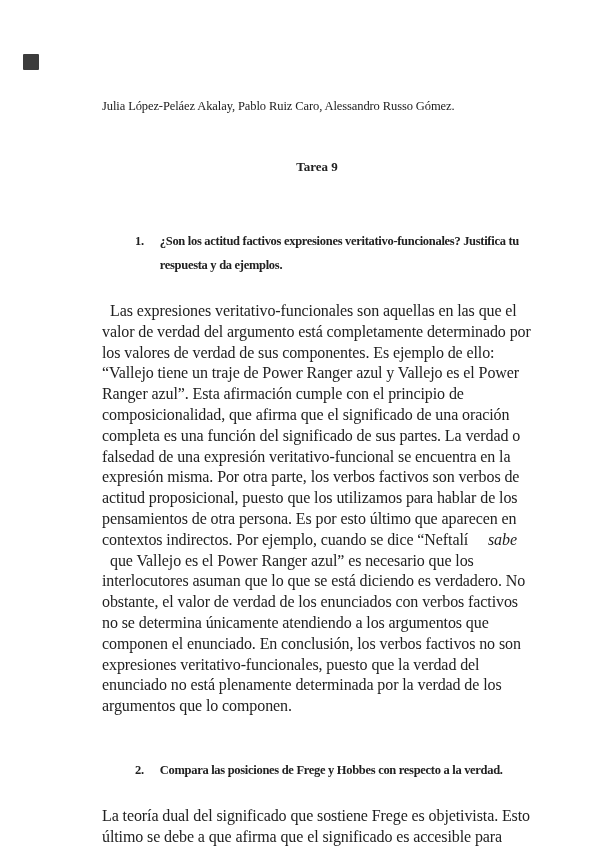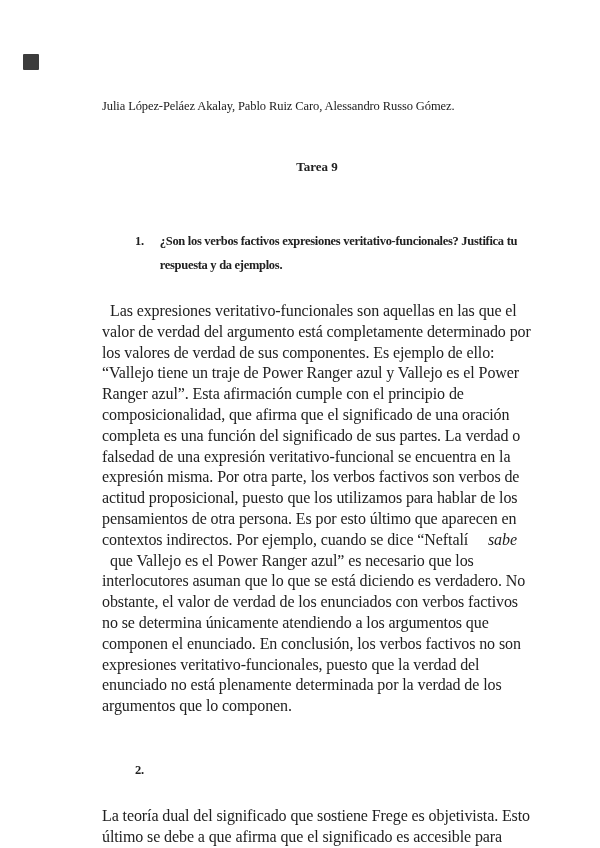--- a/index.html
+++ b/index.html
@@ -78,25 +78,26 @@
   <div class="scan-mark"></div>
 
   <div class="content">
 
     <div class="authors">Julia López-Peláez Akalay, Pablo Ruiz Caro, Alessandro Russo Gómez.</div>
 
     <div class="doc-title">Tarea 9</div>
 
     <div class="question-heading first">
       <span class="q-num">1.</span>
-      <span class="q-text">¿Son los verbos factivos expresiones veritativo-funcionales? Justifica tu respuesta y da ejemplos.</span>
+      <span class="q-text">¿Son los actitud factivos expresiones veritativo-funcionales? Justifica tu respuesta y da ejemplos.</span>
     </div>
 
     <div class="answer"><span>Las expresiones veritativo-funcionales son aquellas en las que el valor de verdad del argumento está completamente determinado por los valores de verdad de sus componentes. Es ejemplo de ello: “Vallejo tiene un traje de Power Ranger azul y Vallejo es el Power Ranger azul”. Esta afirmación cumple con el principio de composicionalidad, que afirma que el significado de una oración completa es una función del significado de sus partes. La verdad o falsedad de una expresión veritativo-funcional se encuentra en la expresión misma. Por otra parte, los verbos factivos son verbos de actitud proposicional, puesto que los utilizamos para hablar de los pensamientos de otra persona. Es por esto último que aparecen en contextos indirectos. Por ejemplo, cuando se dice “Neftalí </span><span class="italic-word">sabe</span><span> que Vallejo es el Power Ranger azul” es necesario que los interlocutores asuman que lo que se está diciendo es verdadero. No obstante, el valor de verdad de los enunciados con verbos factivos no se determina únicamente atendiendo a los argumentos que componen el enunciado. En conclusión, los verbos factivos no son expresiones veritativo-funcionales, puesto que la verdad del enunciado no está plenamente determinada por la verdad de los argumentos que lo componen.</span></div>
 
     <div class="question-heading second">
       <span class="q-num">2.</span>
+      <span class="q-text">Compara las posiciones de Frege y Hobbes con respecto a la verdad.</span>
     </div>
 
     <div class="answer">La teoría dual del significado que sostiene Frege es objetivista. Esto último se debe a que afirma que el significado es accesible para todos los hablantes del lenguaje. Por ende, es algo que está fuera de la mente del hablante. De igual modo, la verdad y la falsedad son objetos del mundo a los que apuntamos con el lenguaje, no añaden contenido conceptual. Sin embargo, para Hobbes la verdad y la falsedad son funciones del significado del lenguaje. De tal manera, fuera del lenguaje no hay verdad ni falsedad; en todo caso, sólo error. En conclusión, Frege considera que la verdad y la falsedad son objetos del mundo con existencia independiente del lenguaje, mientras que Hobbes sostiene que son atributos del lenguaje.</div>
 
   </div>
 </div>
 
 </body></html>

